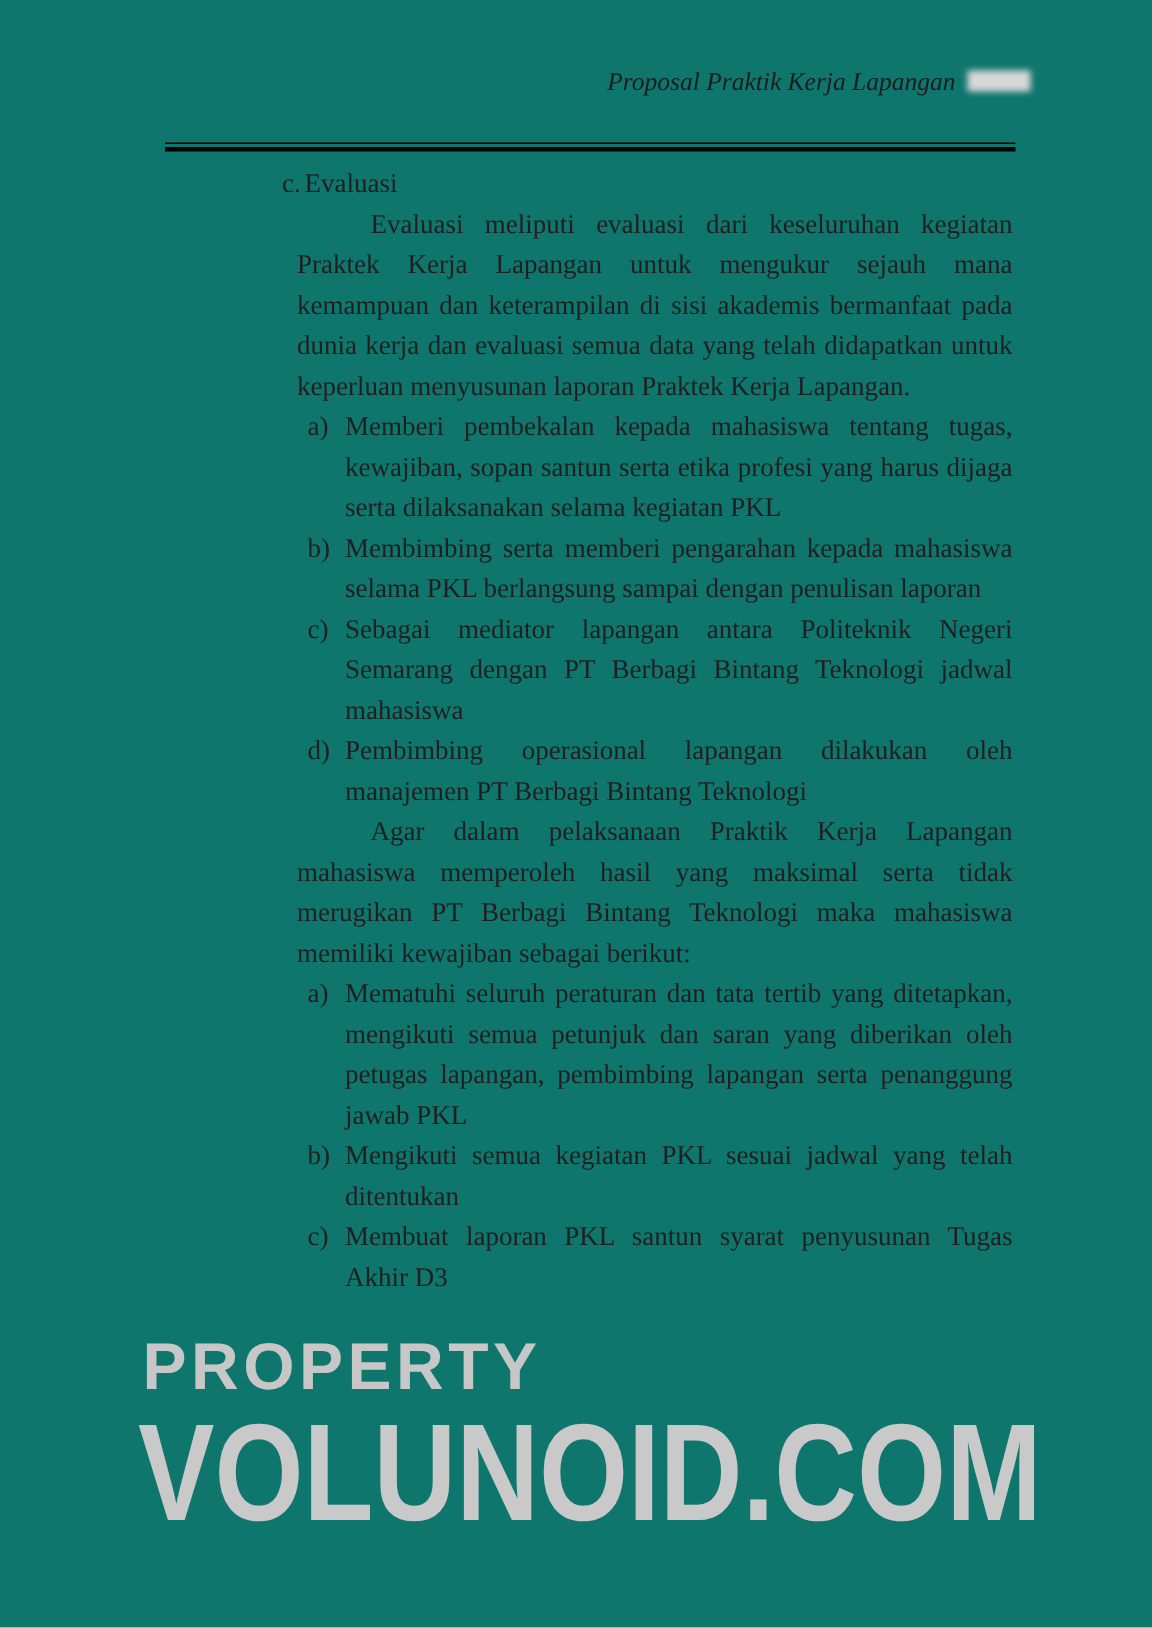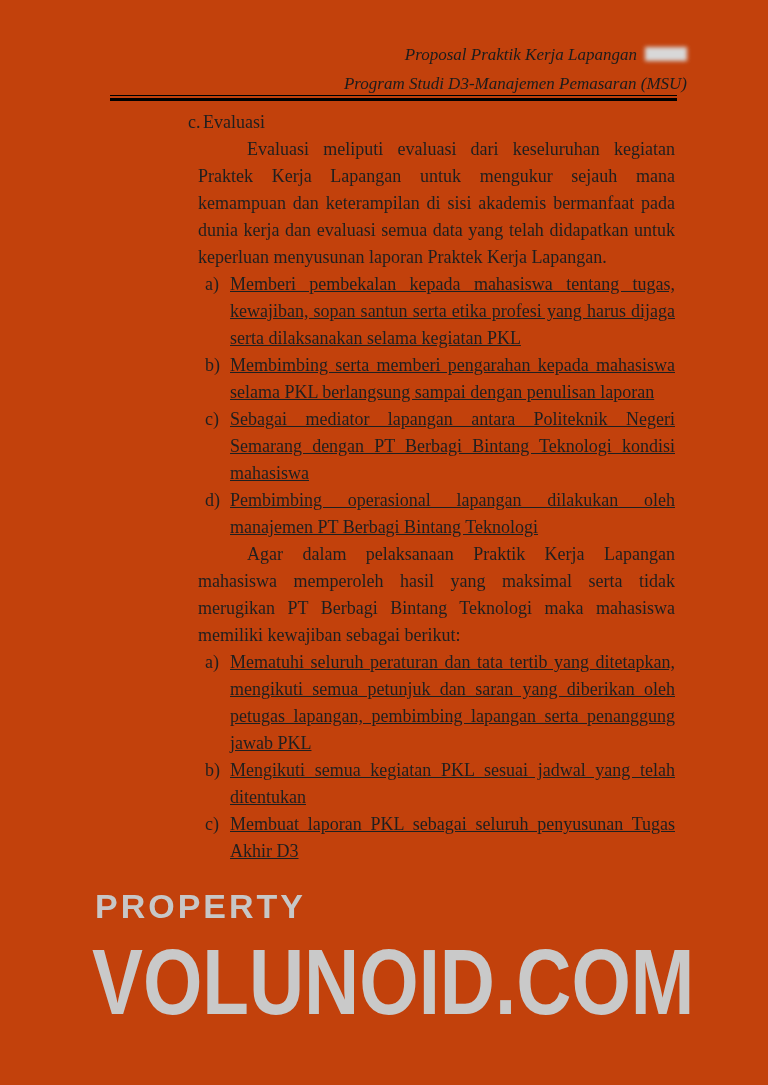--- a/index.html
+++ b/index.html
@@ -1,20 +1,20 @@
 <!DOCTYPE html>
 <html><head>
 <meta charset="utf-8">
 <style>
   html, body { margin: 0; padding: 0; background: #ffffff; }
   .page {
     position: relative;
     width: 768px;
     height: 1085px;
-    background: #c2410c;
+    background: #0f766e;
     overflow: hidden;
     font-family: "Liberation Serif", serif;
     color: #1f1f1f;
   }
 
   
   .header {
     position: absolute;
     top: 40px;
     right: 81px;
@@ -61,30 +61,30 @@
     text-align: justify;
     text-indent: 49px;
   }
   .subs { margin: 0; padding: 0; list-style: none; }
   .sub {
     display: flex;
     margin-left: 17px;
     width: 470px;
   }
   .sub-marker { flex: 0 0 25px; }
-  .sub-text { flex: 1; text-align: justify; text-decoration: underline; }
+  .sub-text { flex: 1; text-align: justify; }
 
   
   .wm-property {
     position: absolute;
     left: 95px;
     top: 887px;
     font-family: "Liberation Sans", sans-serif;
     font-weight: bold;
-    font-size: 34px;
+    font-size: 44px;
     letter-spacing: 3px;
     color: #c7c7c7;
     white-space: nowrap;
   }
   .wm-site {
     position: absolute;
     left: 92px;
     top: 936px;
     font-family: "Liberation Sans", sans-serif;
     font-weight: bold;
@@ -96,21 +96,20 @@
     white-space: nowrap;
   }
 </style>
 </head>
 <body>
 
 <div class="page">
 
   <div class="header">
     <div><span>Proposal Praktik Kerja Lapangan</span><span class="redaction"></span></div>
-    <div>Program Studi D3-Manajemen Pemasaran (MSU)</div>
   </div>
 
   <div class="rule"></div>
 
   <div class="content">
 
     <div class="section">
       <div class="sec-head">
         <span class="sec-marker">c.</span><span>Evaluasi</span>
       </div>
@@ -122,21 +121,21 @@
         <li class="sub">
           <span class="sub-marker">a)</span>
           <span class="sub-text">Memberi pembekalan kepada mahasiswa tentang tugas, kewajiban, sopan santun serta etika profesi yang harus dijaga serta dilaksanakan selama kegiatan PKL</span>
         </li>
         <li class="sub">
           <span class="sub-marker">b)</span>
           <span class="sub-text">Membimbing serta memberi pengarahan kepada mahasiswa selama PKL berlangsung sampai dengan penulisan laporan</span>
         </li>
         <li class="sub">
           <span class="sub-marker">c)</span>
-          <span class="sub-text">Sebagai mediator lapangan antara Politeknik Negeri Semarang dengan PT Berbagi Bintang Teknologi kondisi mahasiswa</span>
+          <span class="sub-text">Sebagai mediator lapangan antara Politeknik Negeri Semarang dengan PT Berbagi Bintang Teknologi jadwal mahasiswa</span>
         </li>
         <li class="sub">
           <span class="sub-marker">d)</span>
           <span class="sub-text">Pembimbing operasional lapangan dilakukan oleh manajemen PT Berbagi Bintang Teknologi</span>
         </li>
       </ol>
     </div>
 
     <div class="section">
       <p class="para">Agar dalam pelaksanaan Praktik Kerja Lapangan mahasiswa memperoleh hasil yang maksimal serta tidak merugikan PT Berbagi Bintang Teknologi maka mahasiswa memiliki kewajiban sebagai berikut:</p>
@@ -144,21 +143,21 @@
         <li class="sub">
           <span class="sub-marker">a)</span>
           <span class="sub-text">Mematuhi seluruh peraturan dan tata tertib yang ditetapkan, mengikuti semua petunjuk dan saran yang diberikan oleh petugas lapangan, pembimbing lapangan serta penanggung jawab PKL</span>
         </li>
         <li class="sub">
           <span class="sub-marker">b)</span>
           <span class="sub-text">Mengikuti semua kegiatan PKL sesuai jadwal yang telah ditentukan</span>
         </li>
         <li class="sub">
           <span class="sub-marker">c)</span>
-          <span class="sub-text">Membuat laporan PKL sebagai seluruh penyusunan Tugas Akhir D3</span>
+          <span class="sub-text">Membuat laporan PKL santun syarat penyusunan Tugas Akhir D3</span>
         </li>
       </ol>
     </div>
 
   </div>
 
   <div class="wm-property">PROPERTY</div>
   <div class="wm-site">VOLUNOID.COM</div>
 
 </div>

